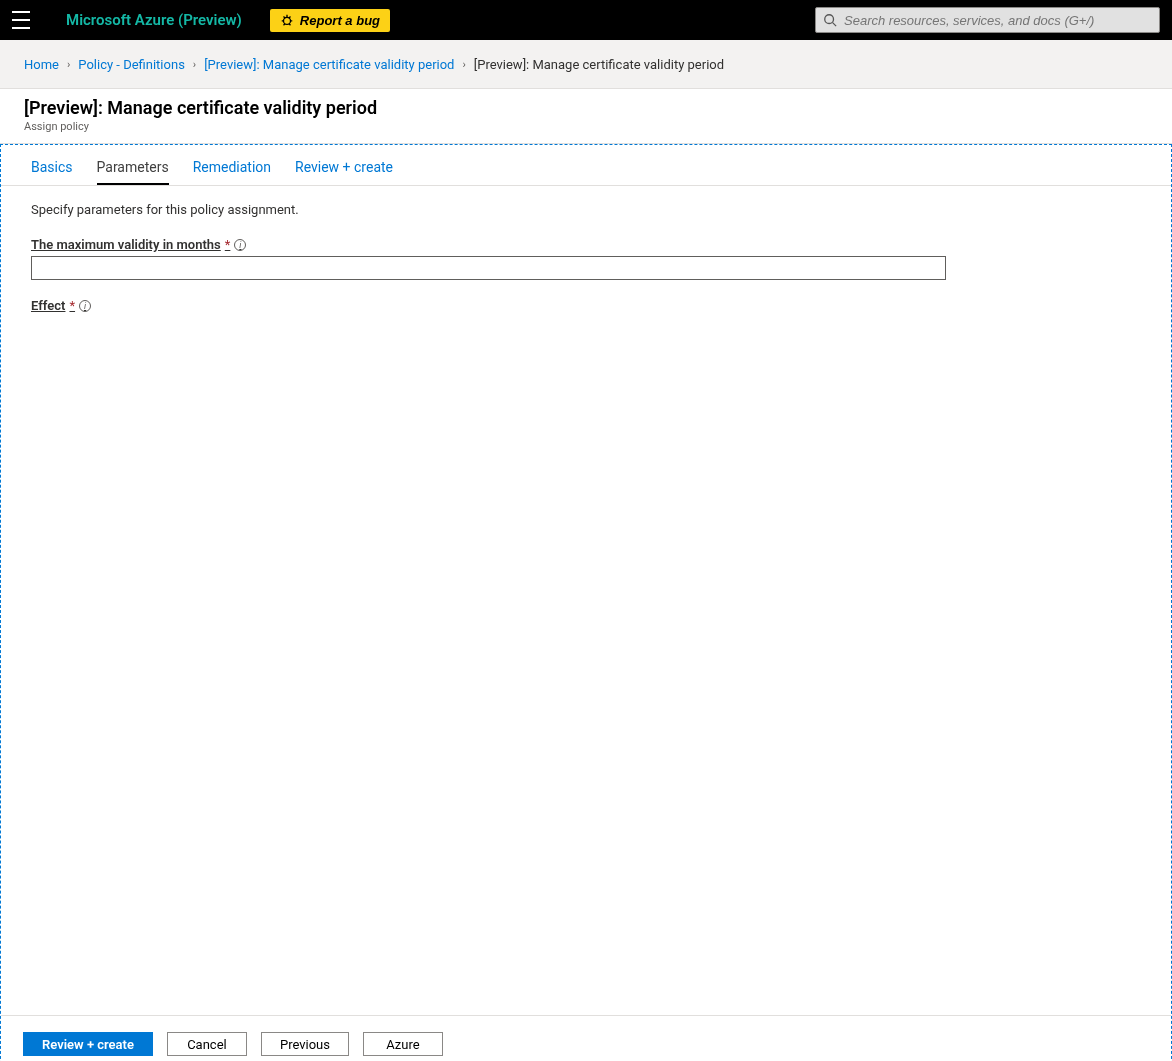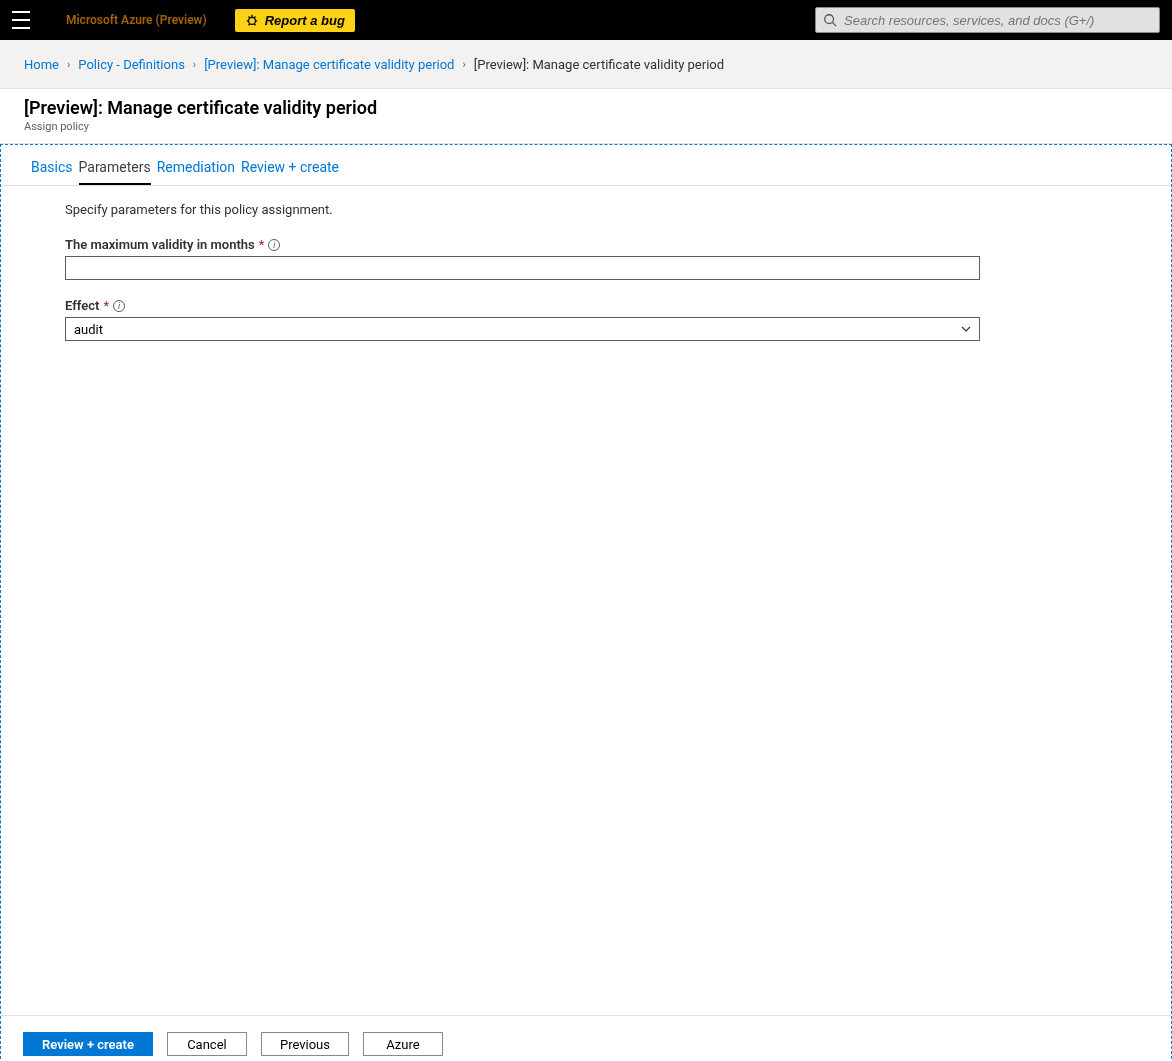--- a/index.html
+++ b/index.html
@@ -23,23 +23,23 @@
     padding: 0 12px;
     gap: 16px;
   }
   .hamburger {
     width: 18px; height: 18px;
     display: flex; flex-direction: column; justify-content: space-between;
     cursor: pointer;
   }
   .hamburger span { display:block; height:2px; background:#fff; width:100%; }
   .brand {
-    color: #a16207;
-    font-weight: 600;
-    font-size: 12px;
+    color: #14b8a6;
+    font-weight: 600;
+    font-size: 15px;
     margin-left: 20px;
   }
   .bug-button {
     background: #fcd116;
     border: none;
     padding: 4px 10px;
     font-size: 13px;
     font-weight: 600;
     display: inline-flex;
     align-items: center;
@@ -106,57 +106,57 @@
     border: 1px dashed #0078d4;
     border-top: 1px dashed #0078d4;
     padding: 0;
     display: flex;
     flex-direction: column;
   }
 
   
   .tabs {
     display: flex;
-    gap: 6px;
+    gap: 24px;
     padding: 14px 30px 0;
     border-bottom: 1px solid #e1dfdd;
   }
   .tab {
     font-size: 14px;
     padding-bottom: 8px;
     cursor: pointer;
     color: #0078d4;
     border-bottom: 2px solid transparent;
   }
   .tab.active {
     color: #404040;
     border-bottom: 2px solid #000;
     font-weight: 400;
   }
 
   
   .form-body {
-    padding: 16px 48px;
+    padding: 16px 30px;
     flex: 1;
-    margin-left: 16px;
   }
   .form-desc {
     font-size: 13px;
     color: #323130;
     margin-bottom: 20px;
   }
   .form-group { margin-bottom: 18px; }
   .form-label {
     font-size: 13px;
     font-weight: 600;
     color: #323130;
     display: inline-flex;
     align-items: center;
     gap: 4px;
     margin-bottom: 4px;
+    text-decoration: underline;
   }
   .required { color: #a4262c; font-weight: 400; }
   .info-icon {
     width: 12px; height: 12px; border: 1px solid #605e5c; border-radius: 50%;
     display:inline-flex; align-items:center; justify-content:center;
     font-size: 9px; color:#605e5c; font-weight:400; font-style: italic;
     cursor: default;
   }
   .text-input, .select-input {
     width: 915px;
@@ -267,28 +267,20 @@
       </div>
       <input class="text-input" type="text" value="" style="">
     </div>
 
     <div class="form-group">
       <div class="form-label">
         <span>Effect</span>
         <span class="required">*</span>
         <span class="info-icon">i</span>
       </div>
-      <div class="select-wrapper">
-        <input class="select-input" readonly="" value="audit" style="">
-        <span class="chevron-down">
-          <svg viewBox="0 0 12 12" fill="none" stroke="currentColor" stroke-width="1.2">
-              <path d="M2 4l4 4 4-4"></path>
-            </svg>
-        </span>
-      </div>
     </div>
   </div>
 
   <div class="footer">
     <button class="btn btn-primary">Review + create</button>
     <button class="btn">Cancel</button>
     <button class="btn">Previous</button>
     <button class="btn">Azure</button>
   </div>
 

